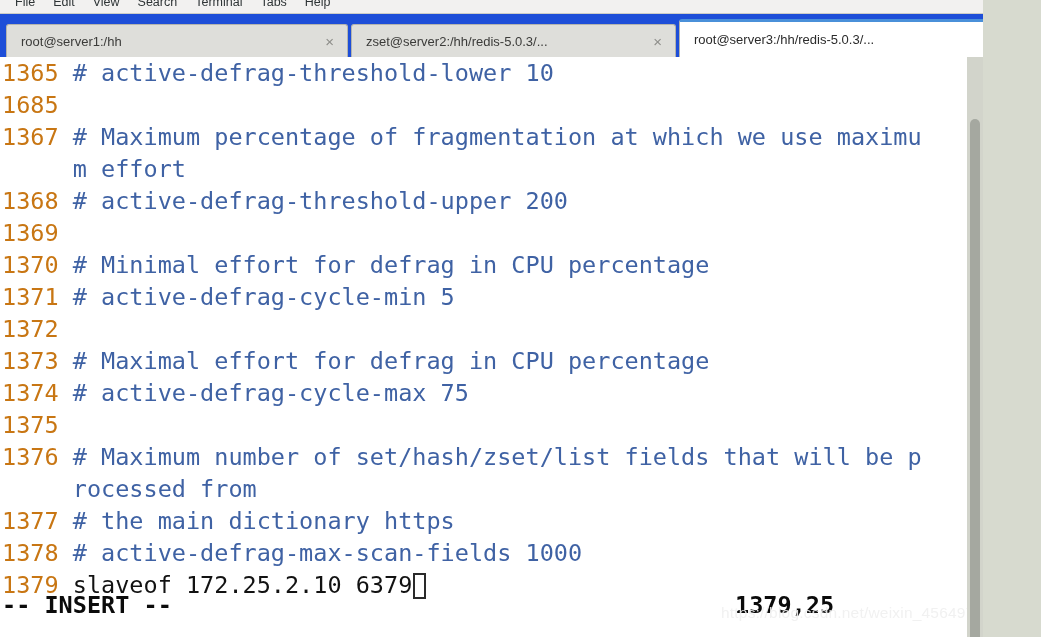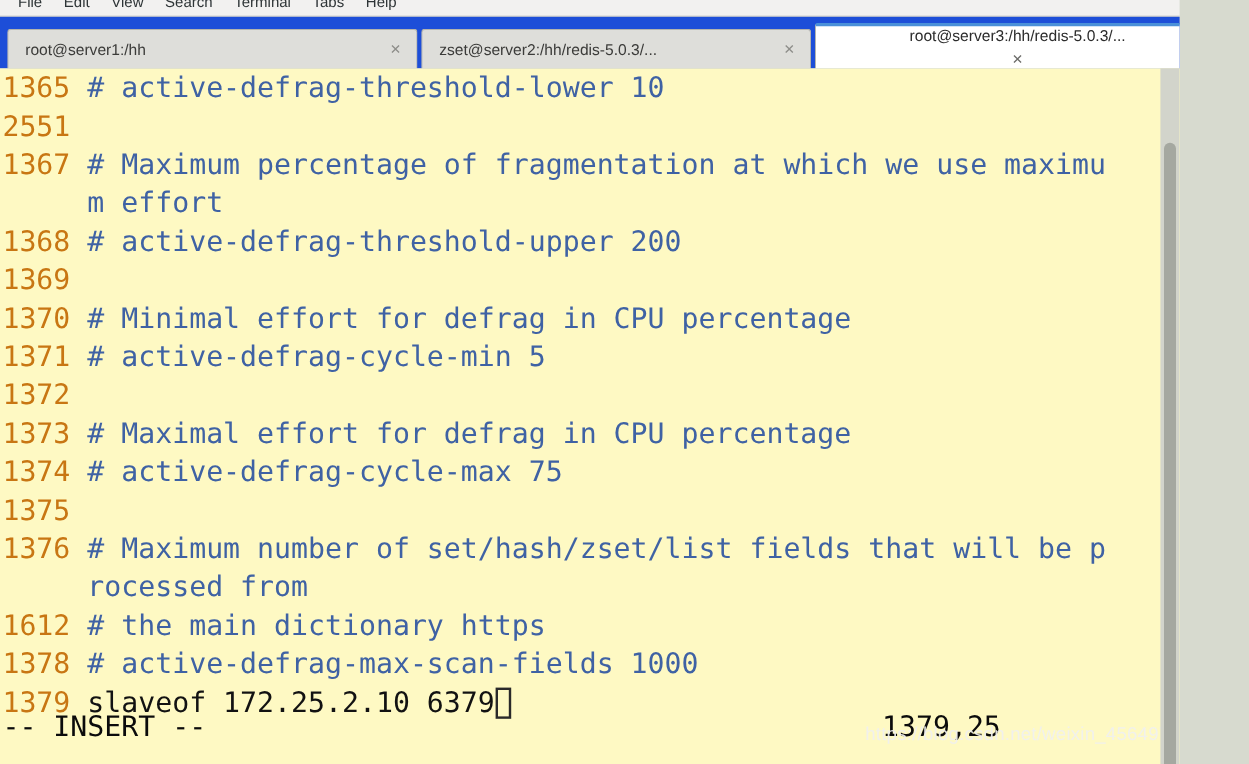--- a/index.html
+++ b/index.html
@@ -84,40 +84,39 @@
   .tab.inactive-1 { width: 342px; }
   .tab.inactive-2 { width: 325px; }
   .tab.active {
     width: 330px;
     height: 38px;
     background: #ffffff;
     border: 1px solid #b4b4ae;
     border-top: 3px solid #4a90d9;
     border-bottom: none;
     color: #2b2b2b;
-    flex-direction: column;
   }
   .tab-close {
     font-family: "Liberation Sans", sans-serif;
     font-size: 15px;
     color: #8e8e8a;
     line-height: 1;
     padding: 0 7px;
     cursor: pointer;
   }
   .tab.active .tab-close { color: #6d6d6a; }
 
   
   .terminal {
     position: absolute;
     top: 57px;
     left: 0;
     width: 1041px;
     height: 580px;
-    background: #fef9c3;
+    background: #ffffff;
     overflow: hidden;
   }
 
   .term-line {
     position: relative;
     height: 32px;
     line-height: 32px;
     font-size: 23.5px;
     letter-spacing: 0px;
     white-space: pre;
@@ -152,21 +151,21 @@
   
   .statusline {
     position: absolute;
     left: 0;
     top: 588px;
     width: 1041px;
     height: 34px;
     font-size: 23.5px;
     line-height: 34px;
     color: #0b0b0b;
-    font-weight: normal;
+    font-weight: bold;
     font-family: "DejaVu Sans Mono", "Liberation Mono", monospace;
     white-space: pre;
   }
   .status-mode {
     position: absolute;
     left: 2px;
     top: 0;
   }
   .status-pos {
     position: absolute;
@@ -244,21 +243,21 @@
       <span class="tab-label">root@server3:/hh/redis-5.0.3/...</span>
       <span class="tab-close">×</span>
     </div>
 
   </div>
 
   <div class="terminal">
 
     <div class="term-line"><span class="lineno">1365 </span><span class="comment"># active-defrag-threshold-lower 10</span></div>
 
-    <div class="term-line"><span class="lineno">2551 </span><span class="comment"></span></div>
+    <div class="term-line"><span class="lineno">1685 </span><span class="comment"></span></div>
 
     <div class="term-line"><span class="lineno">1367 </span><span class="comment"># Maximum percentage of fragmentation at which we use maximu</span></div>
 
     <div class="term-line"><span class="gutter-pad">     </span><span class="comment">m effort</span></div>
 
     <div class="term-line"><span class="lineno">1368 </span><span class="comment"># active-defrag-threshold-upper 200</span></div>
 
     <div class="term-line"><span class="lineno">1369 </span><span class="comment"></span></div>
 
     <div class="term-line"><span class="lineno">1370 </span><span class="comment"># Minimal effort for defrag in CPU percentage</span></div>
@@ -270,21 +269,21 @@
     <div class="term-line"><span class="lineno">1373 </span><span class="comment"># Maximal effort for defrag in CPU percentage</span></div>
 
     <div class="term-line"><span class="lineno">1374 </span><span class="comment"># active-defrag-cycle-max 75</span></div>
 
     <div class="term-line"><span class="lineno">1375 </span><span class="comment"></span></div>
 
     <div class="term-line"><span class="lineno">1376 </span><span class="comment"># Maximum number of set/hash/zset/list fields that will be p</span></div>
 
     <div class="term-line"><span class="gutter-pad">     </span><span class="comment">rocessed from</span></div>
 
-    <div class="term-line"><span class="lineno">1612 </span><span class="comment"># the main dictionary https</span></div>
+    <div class="term-line"><span class="lineno">1377 </span><span class="comment"># the main dictionary https</span></div>
 
     <div class="term-line"><span class="lineno">1378 </span><span class="comment"># active-defrag-max-scan-fields 1000</span></div>
 
     <div class="term-line"><span class="lineno">1379 </span><span class="code">slaveof 172.25.2.10 6379</span><span class="cursor"></span></div>
 
   </div>
 
   <div class="statusline">
     <span class="status-mode">-- INSERT --</span>
     <span class="status-pos">1379,25</span>

